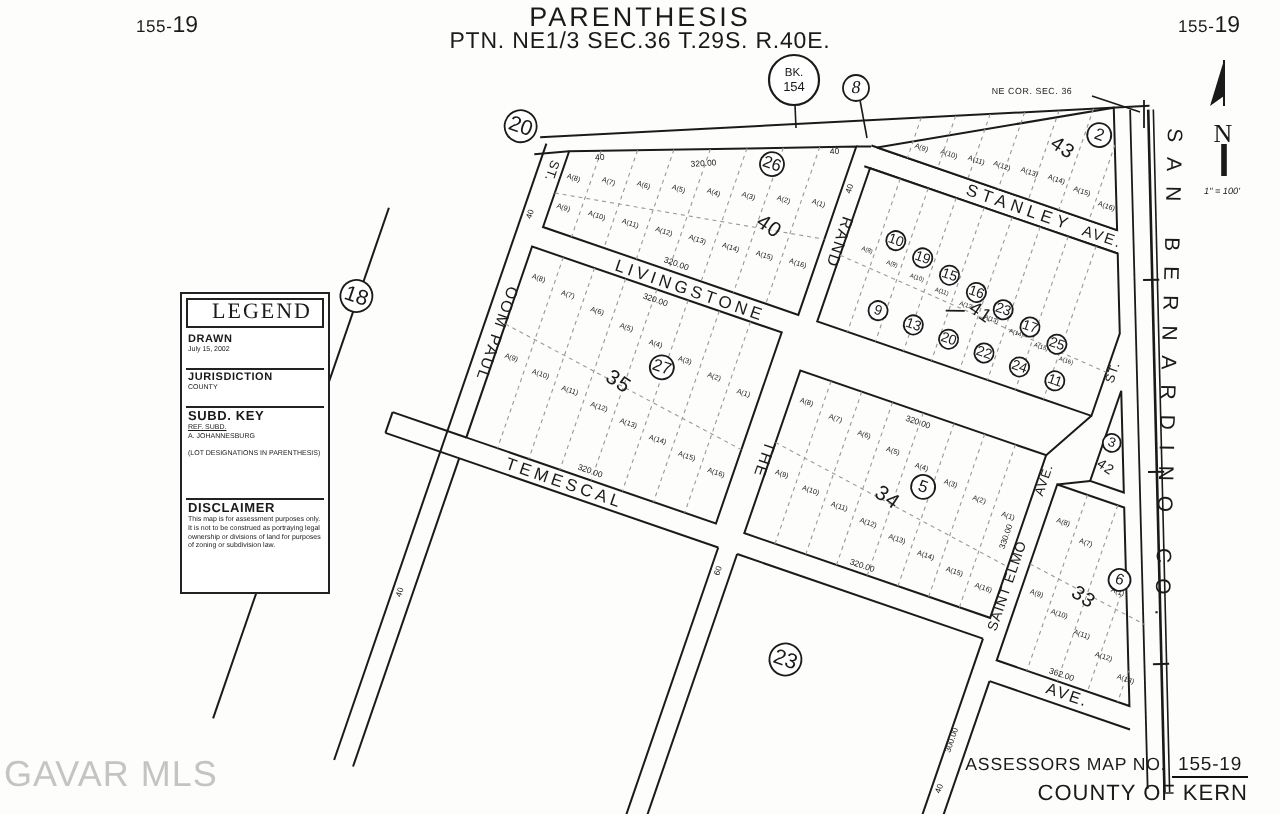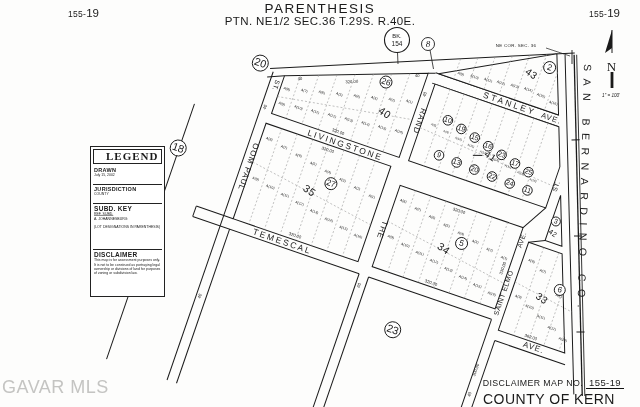--- a/index.html
+++ b/index.html
@@ -5,31 +5,31 @@
   html,body{margin:0;padding:0;background:#e8e8e8}
   #stage{position:relative;width:640px;height:407px;background:#fdfdfc;overflow:hidden;
          font-family:"Liberation Sans",sans-serif;color:#1a1a1a}
   #mapsvg{position:absolute;left:0;top:0}
   .sheet{position:absolute;top:3px;white-space:nowrap}
   .sheet .pre{font-size:8.5px;letter-spacing:.3px}
   .sheet .suf{font-size:11.5px}
   .title{position:absolute;top:1px;left:0;width:100%;text-align:center;font-size:13.5px;letter-spacing:1.5px}
   .subtitle{position:absolute;top:15px;left:0;width:100%;text-align:center;font-size:11.5px;letter-spacing:.4px}
   .legend{position:absolute;left:90px;top:146px;width:69px;border:1.5px solid #222;background:#fff;padding:2px 2px 1px;z-index:5}
-  .leg-title{border:1.2px solid #222;font-family:"Liberation Serif",serif;font-weight:bold;font-size:11px;
+  .leg-title{border:1.2px solid #222;font-family:"Liberation Serif",serif;font-weight:normal;font-size:11px;
              text-align:right;letter-spacing:1px;padding:0 12px 1px;margin-bottom:2px}
   .leg-sec{border-top:1px solid #222;padding:1px 0 2px 1px}
   .leg-sec.first{border-top:none}
   .leg-h{font-size:5.5px;font-weight:bold;letter-spacing:.3px}
   .leg-h2{font-size:6.5px;font-weight:bold;letter-spacing:.3px}
   .sc{font-size:7px;line-height:1.25;transform:scale(.5);transform-origin:0 0;width:200%}
   .u{text-decoration:underline}
   .assessors{position:absolute;right:16px;top:377px;font-size:8.8px;letter-spacing:.4px;white-space:nowrap}
   .mapno{font-size:9.5px;border-bottom:1.2px solid #111;padding:0 3px}
-  .countyofkern{position:absolute;right:16px;top:391px;width:150px;text-align:center;font-size:14px;letter-spacing:.5px}
+  .countyofkern{position:absolute;right:16px;top:391px;width:150px;text-align:right;font-size:11px;letter-spacing:.5px}
   .watermark{position:absolute;left:2px;top:377px;font-size:18px;color:#c4c4c2;letter-spacing:.5px}
   svg text{fill:#1a1a1a}
 </style>
 </head>
 <body>
 
 <div id="stage">
 
   <svg id="mapsvg" width="640" height="407" viewBox="0 0 640 407">
 
@@ -316,21 +316,21 @@
     </g>
   </svg>
 
   <div class="sheet" style="left:68px">
     <span class="pre">155-</span><span class="suf">19</span>
   </div>
   <div class="sheet" style="right:20px">
     <span class="pre">155-</span><span class="suf">19</span>
   </div>
   <div class="title">PARENTHESIS</div>
-  <div class="subtitle">PTN. NE1/2 SEC.36 T.29S. R.40E.</div>
+  <div class="subtitle">PTN. NE1/3 SEC.36 T.29S. R.40E.</div>
 
   <div class="legend">
     <div class="leg-title">LEGEND</div>
     <div class="leg-sec first">
       <div class="leg-h">DRAWN</div>
       <div class="sc">July 15, 2002</div>
     </div>
     <div class="leg-sec">
       <div class="leg-h">JURISDICTION</div>
       <div class="sc">COUNTY</div>
@@ -343,18 +343,18 @@
         <span>(LOT DESIGNATIONS IN PARENTHESIS)</span>
       </div>
     </div>
     <div class="leg-sec">
       <div class="leg-h2">DISCLAIMER</div>
       <div class="sc">This map is for assessment purposes only. It is not to be construed as portraying legal ownership or divisions of land for purposes of zoning or subdivision law.</div>
     </div>
   </div>
 
   <div class="assessors">
-    <span>DISCLAIMER MAP NO.</span>
+    <span>ASSESSORS MAP NO.</span>
     <span class="mapno">155-19</span>
   </div>
   <div class="countyofkern">COUNTY OF KERN</div>
   <div class="watermark">GAVAR MLS</div>
 </div>
 
 </body></html>

